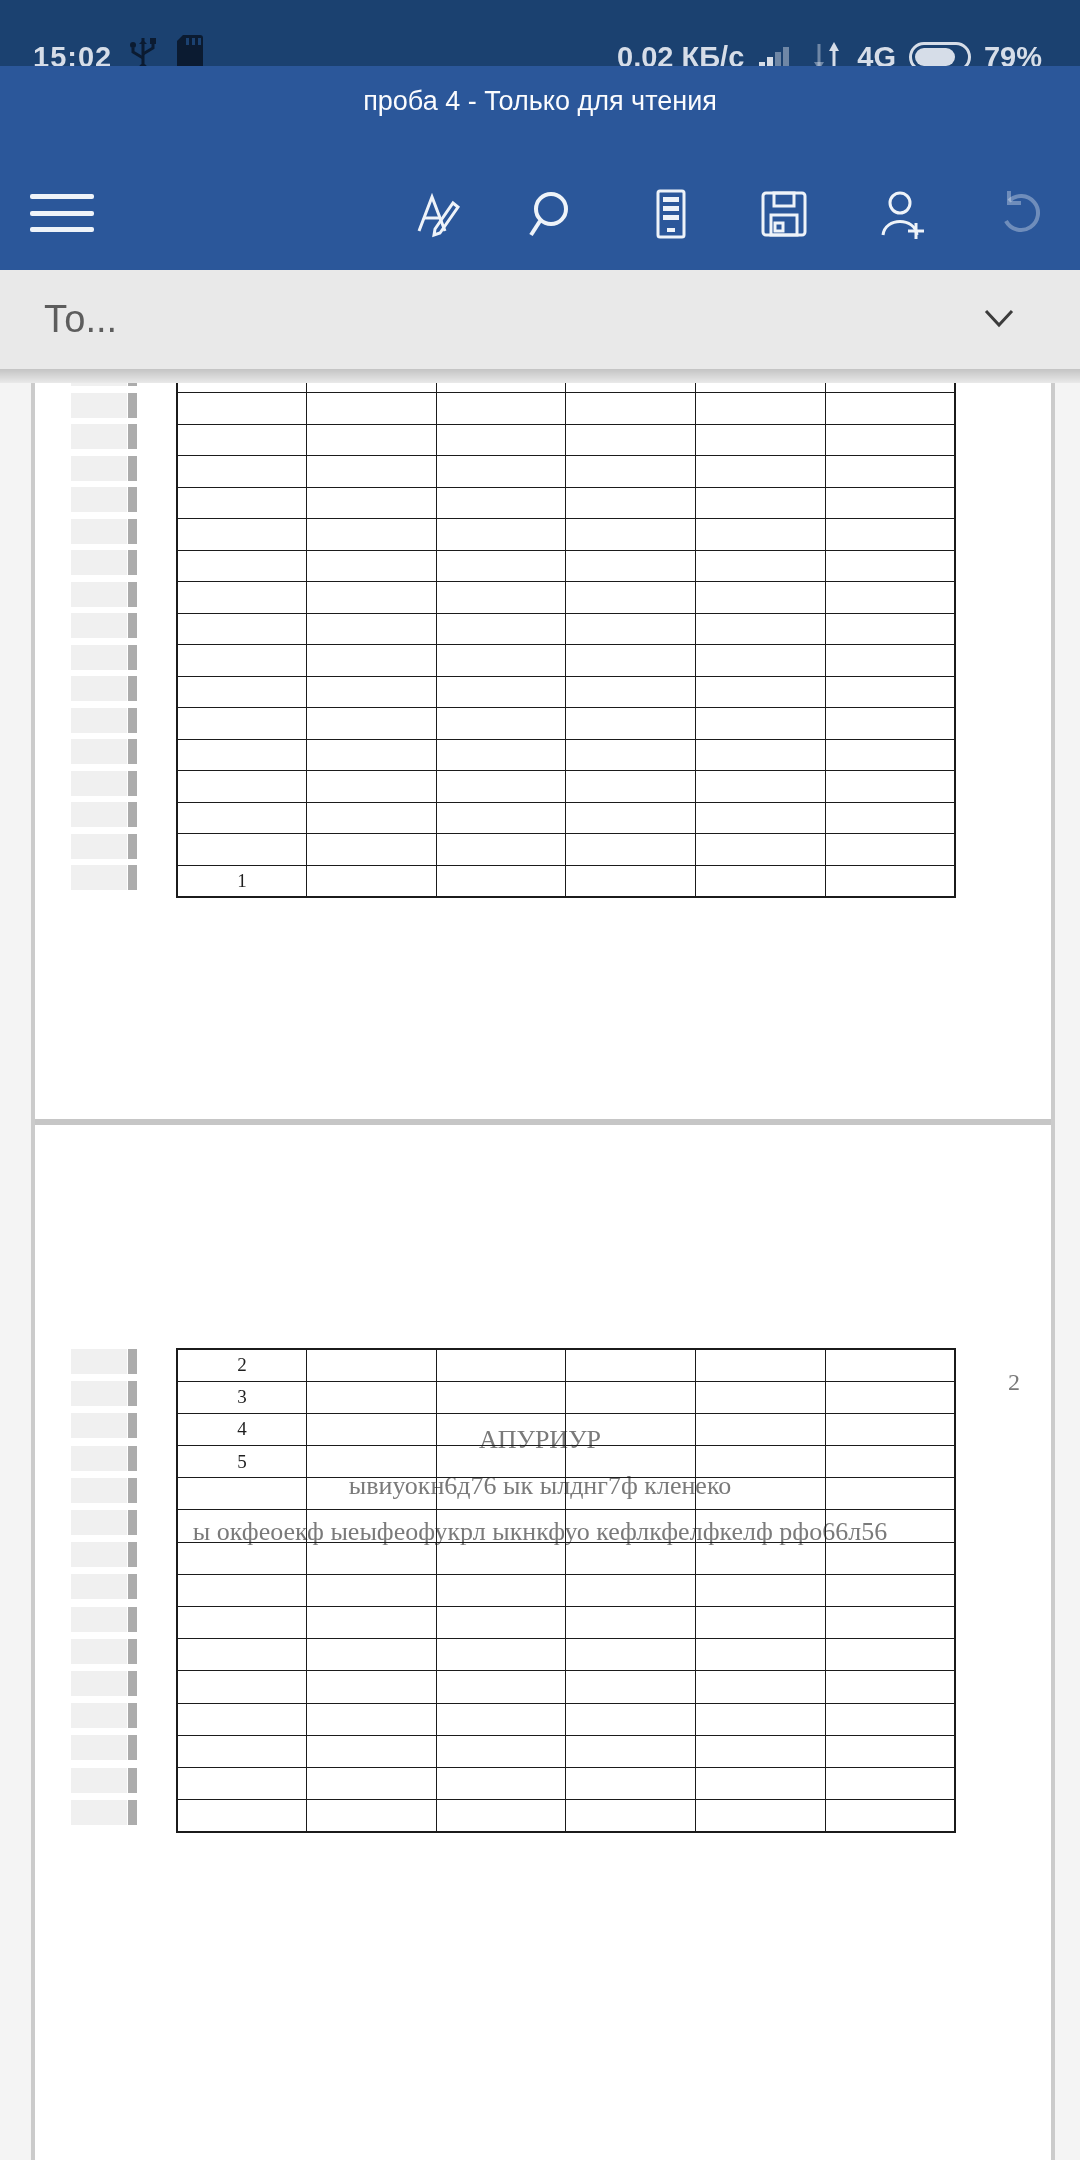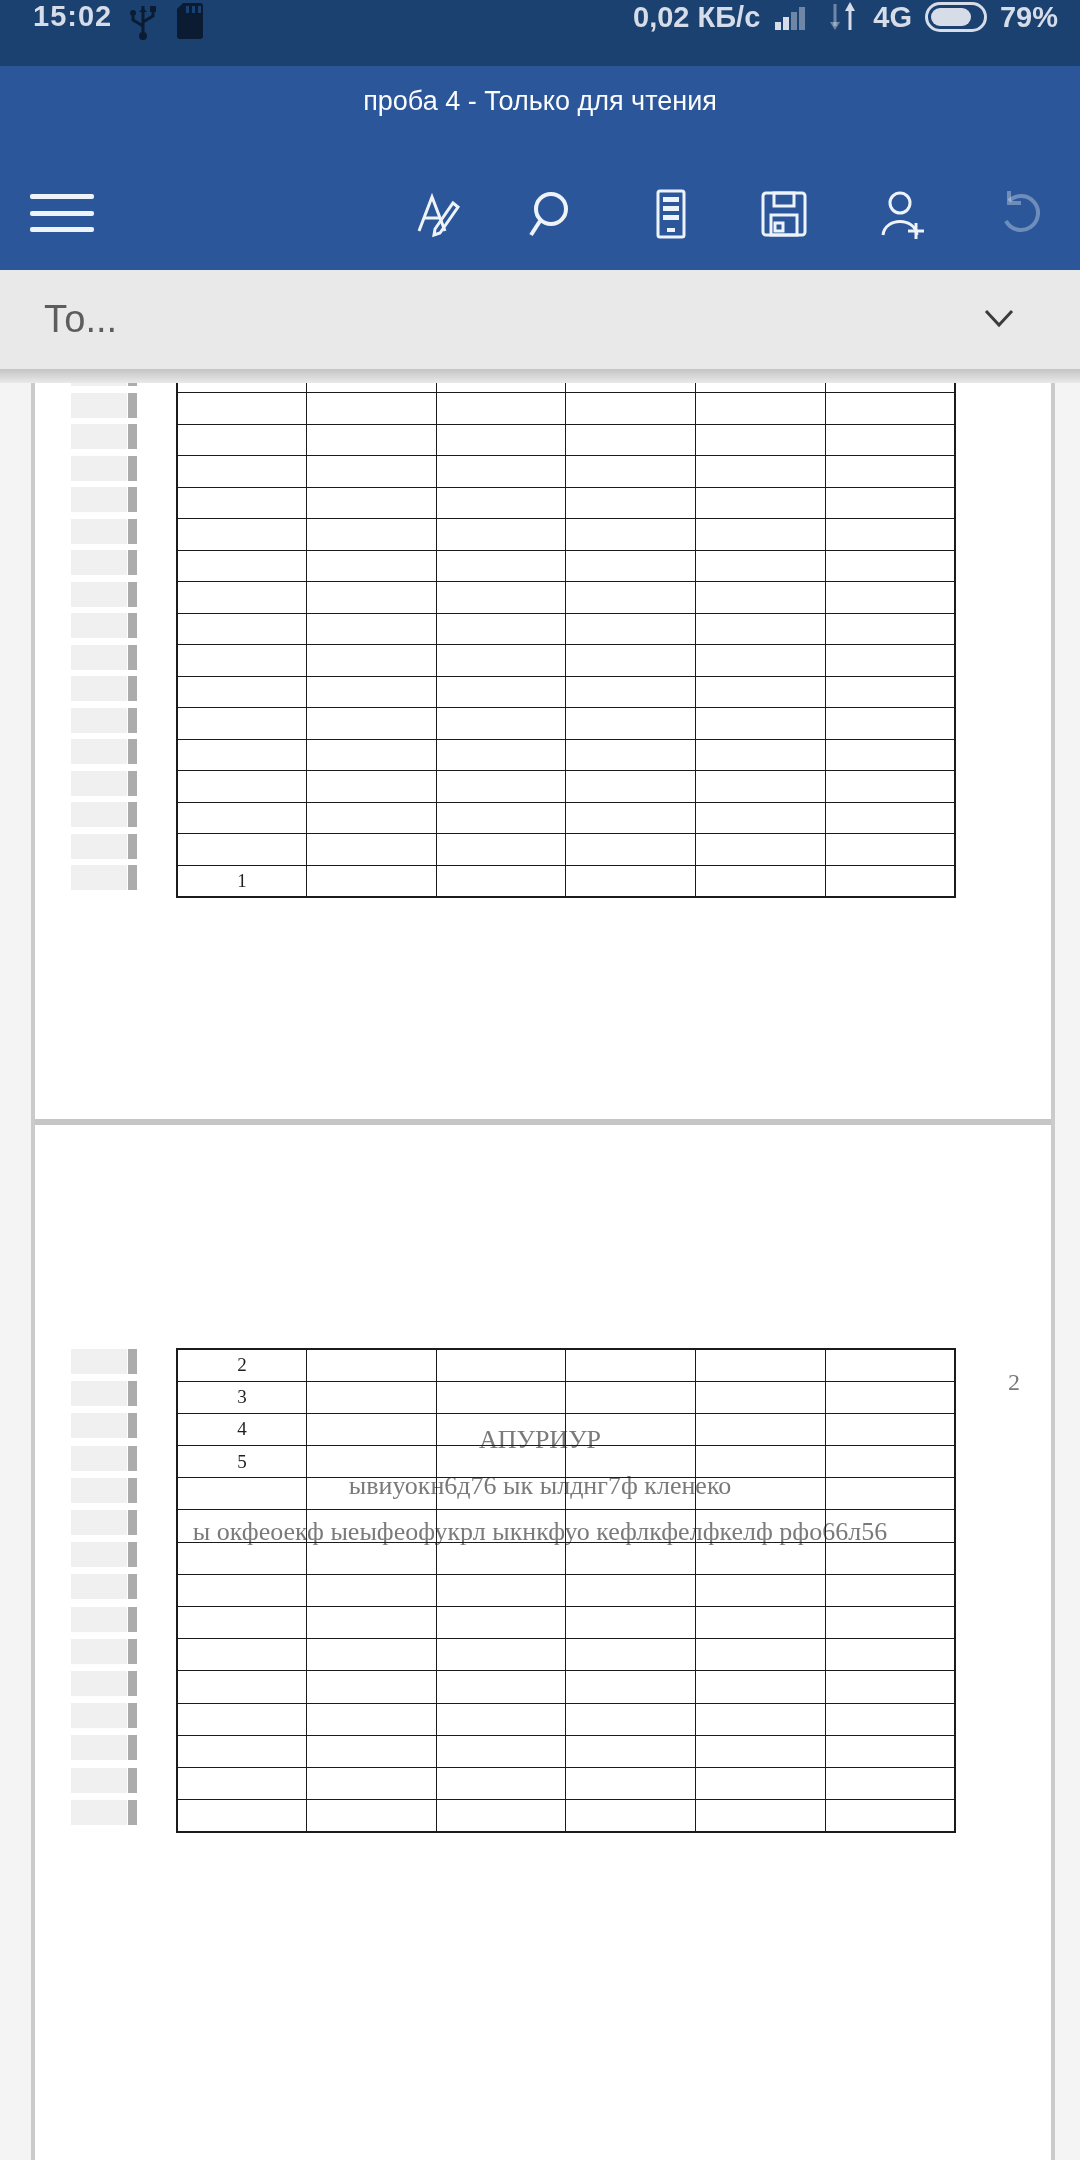--- a/index.html
+++ b/index.html
@@ -2,24 +2,24 @@
 <html><head>
 <meta charset="utf-8">
 <style>
   html,body{margin:0;padding:0;}
   body{width:1080px;height:2160px;overflow:hidden;background:#ffffff;
        font-family:"Liberation Sans",sans-serif;position:relative;}
   .screen{position:absolute;inset:0;width:1080px;height:2160px;}
 
   
   .status-bar{position:absolute;left:0;top:0;width:1080px;height:74px;background:#1b4170;
-              display:flex;align-items:flex-start;color:#d6dde8;font-weight:700;font-size:29px;}
+              display:flex;align-items:flex-end;color:#d6dde8;font-weight:700;font-size:29px;}
   .sb-time{margin-left:33px;letter-spacing:1px;}
   .sb-ic{margin-left:14px;display:flex;align-items:center;}
-  .sb-right{margin-left:auto;margin-right:22px;display:flex;align-items:center;gap:13px;}
+  .sb-right{margin-left:auto;margin-right:38px;display:flex;align-items:center;gap:13px;}
   .batt{position:relative;width:62px;height:30px;border:3px solid #d6dde8;border-radius:16px;box-sizing:border-box;}
   .batt-fill{position:absolute;left:3px;top:3px;bottom:3px;width:72%;background:#d6dde8;border-radius:10px;}
 
   
   .app-bar{position:absolute;left:0;top:66px;width:1080px;height:204px;background:#2b579a;}
   .app-title{position:absolute;left:0;top:20px;width:100%;text-align:center;color:#fbfcfe;
              font-size:27px;font-weight:400;}
   .toolbar{position:absolute;left:0;top:96px;width:1080px;height:108px;}
   .hamburger{position:absolute;left:30px;top:28px;width:66px;height:46px;display:flex;
              flex-direction:column;justify-content:space-between;padding:4px 0;box-sizing:border-box;}

